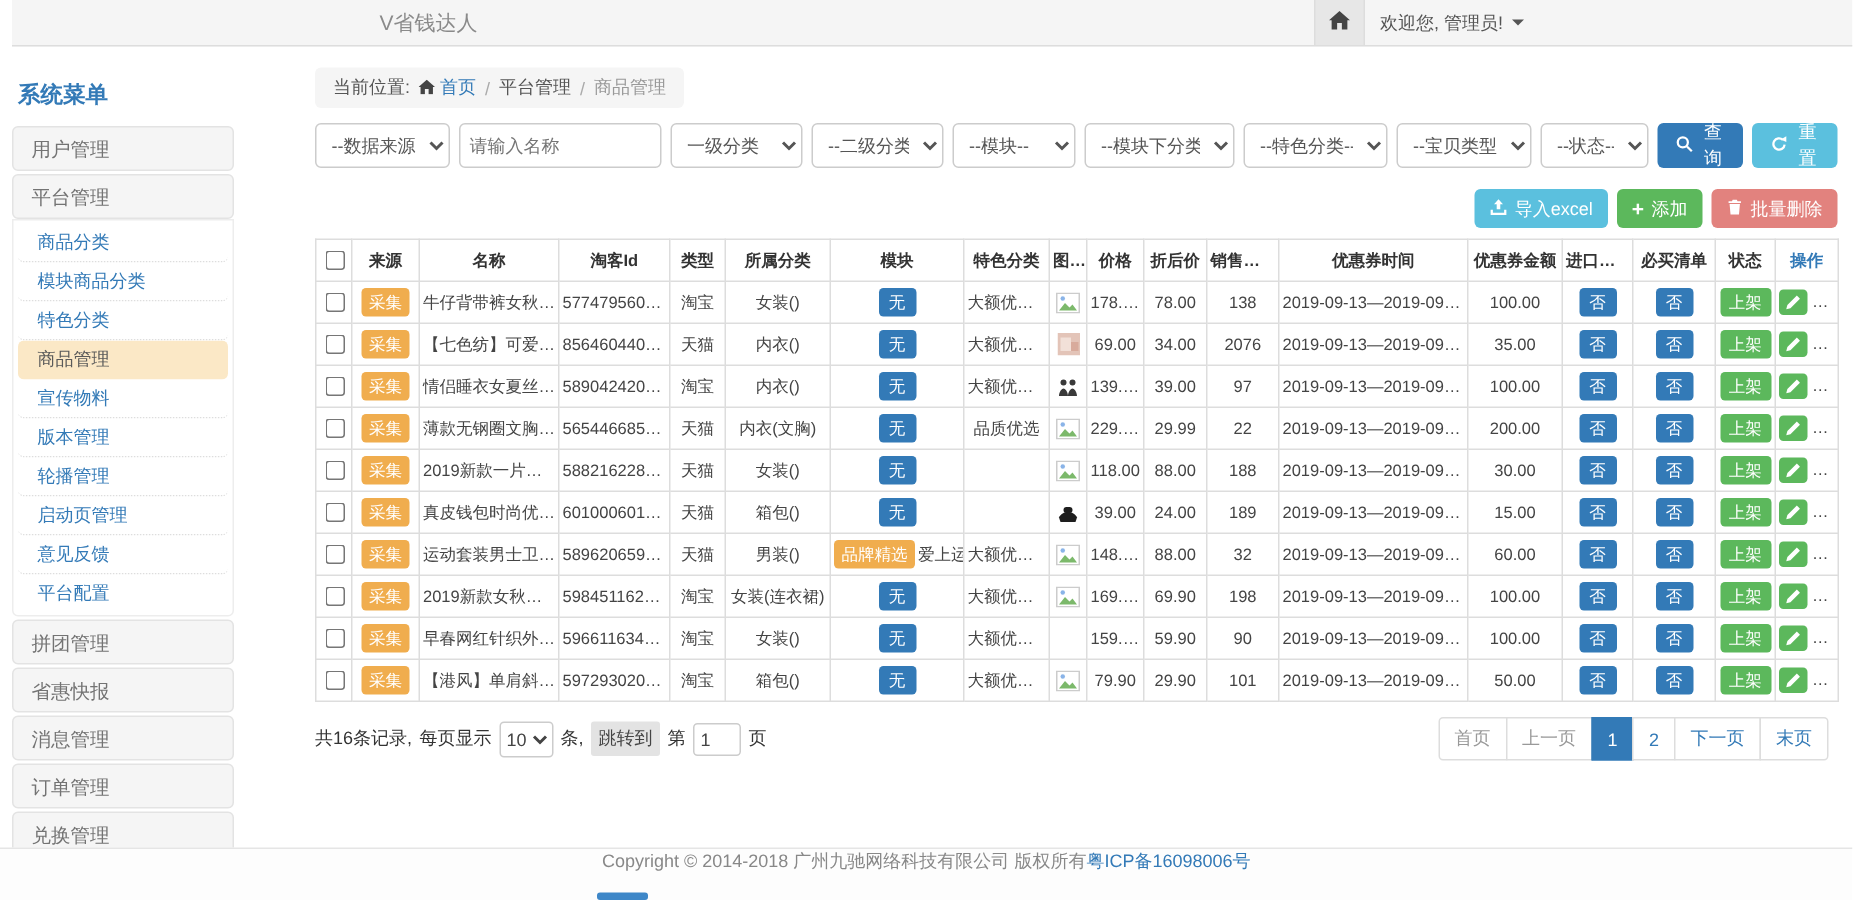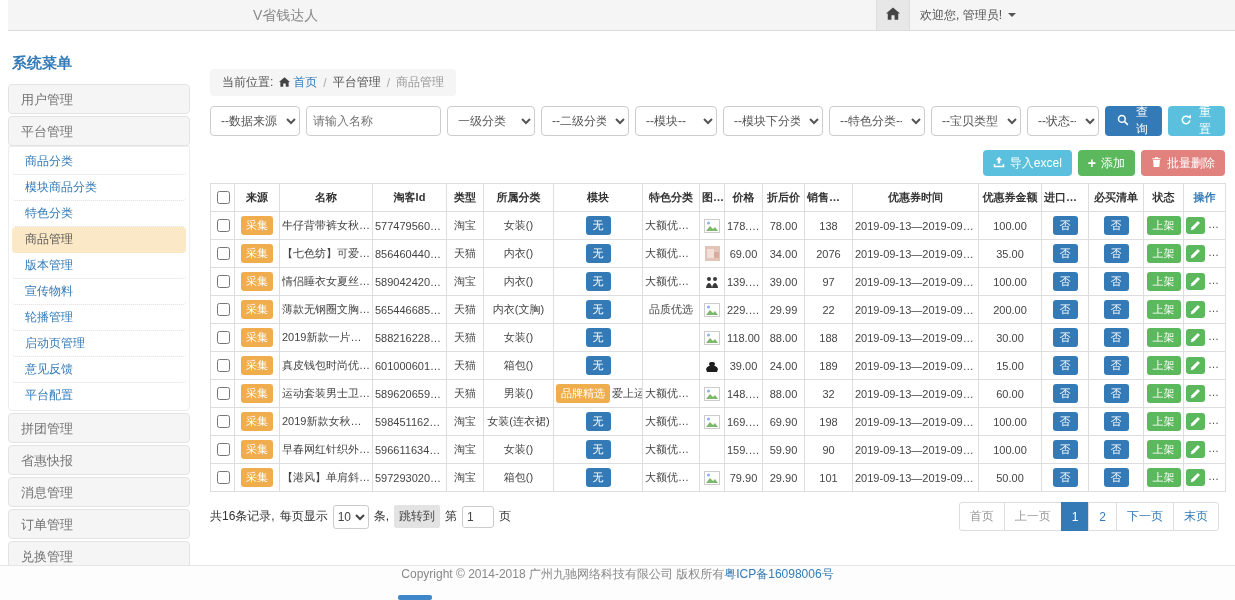--- a/index.html
+++ b/index.html
@@ -9,29 +9,29 @@
     background:#fff;color:#333;font-size:12px;
   }
   
   .topbar{position:absolute;top:0;left:8px;right:0;height:30px;background:#f5f5f5;border-bottom:1px solid #ddd;z-index:4;padding-left:16px;}
   .app-title{position:absolute;left:245px;top:0;line-height:30px;font-size:14px;color:#8a8a8a;}
   .topbar-right{position:absolute;left:868px;right:0;top:0;height:30px;display:flex;align-items:center;}
   .home-btn{width:34px;height:30px;background:#e7e7e7;border-left:1px solid #ddd;border-right:1px solid #ddd;display:flex;align-items:center;justify-content:center;cursor:pointer;box-sizing:border-box;}
   .welcome{font-size:12px;color:#555;padding:0 10px;display:flex;align-items:center;gap:6px;cursor:pointer;height:30px;}
   .caret{width:0;height:0;border-left:4px solid transparent;border-right:4px solid transparent;border-top:4px solid #555;display:inline-block;}
   
-  .sidebar{position:absolute;left:8px;top:46px;width:182px;height:522px;overflow:hidden;z-index:1;}
+  .sidebar{position:absolute;left:8px;top:46px;width:148px;height:522px;overflow:hidden;z-index:1;}
   .sidebar-title{color:#337ab7;font-size:15px;font-weight:bold;padding:8px 4px 11px 4px;}
   .sidebar-group{height:30px;line-height:30px;background:#f5f5f5;border:1px solid #e3e3e3;border-radius:4px;margin-bottom:2px;padding-left:12px;font-size:13px;color:#737373;cursor:pointer;box-sizing:border-box;}
   .sidebar-sub{background:#fff;border:1px solid #ededed;border-radius:0 0 4px 4px;margin:-2px 0 2px 0;padding:2px 3px;}
   .sidebar-subitem{height:25px;line-height:25px;padding-left:13px;font-size:12px;color:#337ab7;border-bottom:1px dotted #ddd;cursor:pointer;border-radius:4px;}
   .sidebar-subitem:last-child{border-bottom:none;}
   .sidebar-subitem.active{background:#fbe8c6;color:#5a5a5a;border-bottom-color:transparent;}
   
-  .main{position:absolute;left:210px;top:45px;width:1015px;z-index:2;margin-top:24px;}
+  .main{position:absolute;left:210px;top:45px;width:1015px;z-index:2;}
   .breadcrumb{display:inline-flex;align-items:center;gap:6px;background:#f5f5f5;border-radius:4px;padding:5px 12px;font-size:12px;color:#555;}
   .bc-home{color:#337ab7;cursor:pointer;display:inline-flex;align-items:center;gap:3px;}
   .bc-sep{color:#aaa;}
   .bc-current{color:#999;}
   
   .filters{display:flex;gap:6px;margin-top:10px;align-items:center;}
   #filter-fields{display:flex;gap:6px;align-items:center;}
   .filters select,.filters input{font-size:12px;color:#555;border:1px solid #ccc;border-radius:4px;height:30px;background:#fff;padding:0 6px;box-sizing:border-box;}
   .btn{border:none;border-radius:4px;color:#fff;font-size:12px;height:30px;padding:0 12px;display:inline-flex;align-items:center;gap:5px;cursor:pointer;font-family:inherit;}
   .btn-primary{background:#337ab7;}
@@ -93,22 +93,22 @@
 <aside class="sidebar">
   <div class="sidebar-title">系统菜单</div>
   <div id="sidebar-menu">
       <div class="sidebar-group">用户管理</div>
       <div class="sidebar-group">平台管理</div>
       <div class="sidebar-sub">
         <div class="sidebar-subitem">商品分类</div>
         <div class="sidebar-subitem">模块商品分类</div>
         <div class="sidebar-subitem">特色分类</div>
         <div class="sidebar-subitem active">商品管理</div>
+        <div class="sidebar-subitem">宣传物料</div>
         <div class="sidebar-subitem">版本管理</div>
-        <div class="sidebar-subitem">宣传物料</div>
         <div class="sidebar-subitem">轮播管理</div>
         <div class="sidebar-subitem">启动页管理</div>
         <div class="sidebar-subitem">意见反馈</div>
         <div class="sidebar-subitem">平台配置</div>
       </div>
       <div class="sidebar-group">拼团管理</div>
       <div class="sidebar-group">省惠快报</div>
       <div class="sidebar-group">消息管理</div>
       <div class="sidebar-group">订单管理</div>
       <div class="sidebar-group">兑换管理</div>

